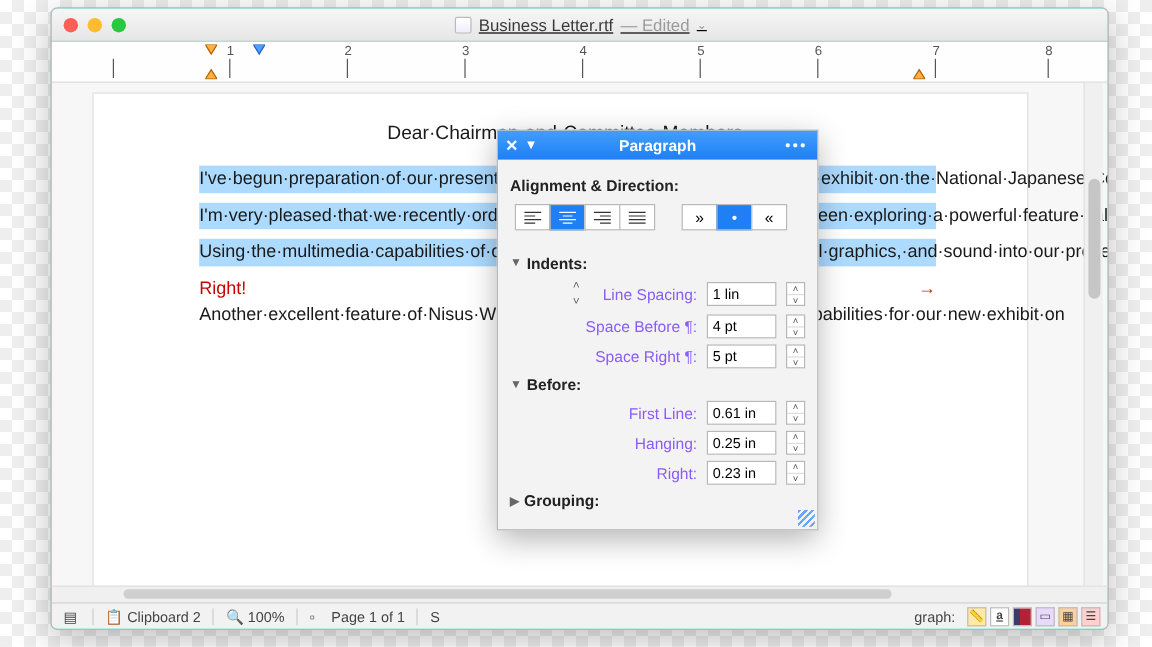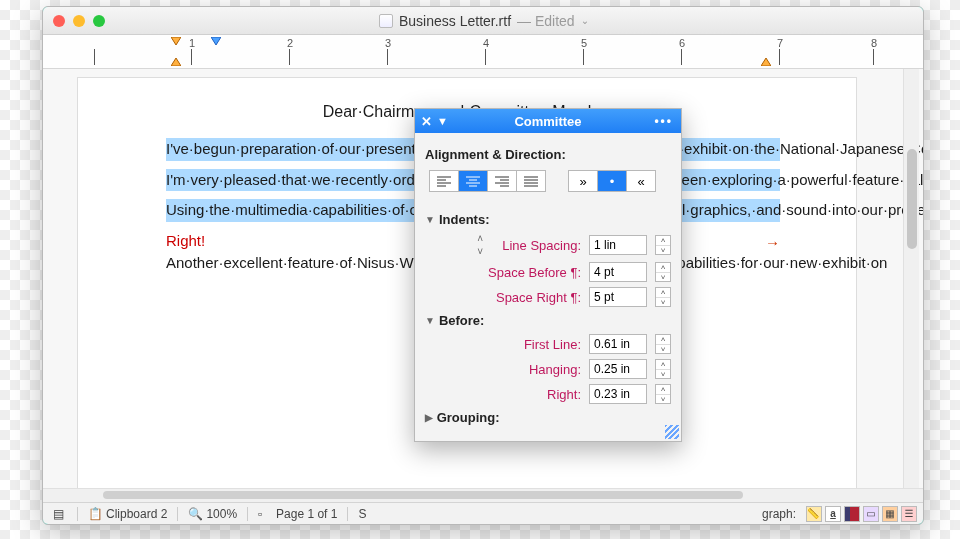--- a/index.html
+++ b/index.html
@@ -1,17 +1,17 @@
 <!DOCTYPE html>
 <html><head>
 <meta charset="utf-8">
 <style>
 * { box-sizing: border-box; margin: 0; padding: 0; font-family: -apple-system, "Helvetica Neue", Arial, sans-serif; }
 body { background: repeating-conic-gradient(#eee 0% 25%, #fff 0% 50%) 0 0/20px 20px; width: 960px; height: 539px; overflow: hidden; position: relative; }
-.window { position: absolute; left: 42px; top: 6px; width: 882px; height: 519px; background: #5eead4; border: 1px solid #b8b8b8; border-radius: 6px; box-shadow: 0 8px 30px rgba(0,0,0,0.25); overflow: hidden; }
+.window { position: absolute; left: 42px; top: 6px; width: 882px; height: 519px; background: #5eead4; border: 1px solid #b8b8b8; border-radius: 6px; box-shadow: 0 8px 30px rgba(0,0,0,0.25); overflow: hidden; text-decoration: underline; }
 .titlebar { height: 28px; background: linear-gradient(#f6f6f6,#e6e6e6); border-bottom: 1px solid #cfcfcf; display: flex; align-items: center; padding: 0 10px; }
 .traffic { display: flex; gap: 8px; }
 .tlight { width: 12px; height: 12px; border-radius: 50%; }
 .tred { background: #ff5f57; }
 .tyellow { background: #febc2e; }
 .tgreen { background: #28c840; }
 .title { flex: 1; text-align: center; font-size: 14px; color: #3a3a3a; display: flex; align-items: center; justify-content: center; gap: 6px; }
 .title .suffix { color: #9b9b9b; }
 .title .chev { color: #9b9b9b; font-size: 10px; }
 .docicon { width:14px; height:14px; display:inline-block; background: linear-gradient(#fff,#eef); border:1px solid #bbb; border-radius:2px; }
@@ -51,21 +51,21 @@
 .palette-body { padding: 8px 10px 10px 10px; }
 .section-head { font-weight:600; font-size:13px; color:#222; margin:6px 0 6px 0; display:flex; align-items:center; gap:4px; }
 .section-head .tri { font-size:10px; color:#666; }
 .btnrow { display:flex; gap:0; margin-bottom:8px; }
 .segbtn { width:30px; height:22px; border:1px solid #b8b8b8; background:#fff; display:flex; align-items:center; justify-content:center; margin-left:-1px; cursor:pointer; }
 .segbtn:first-child { margin-left:0; }
 .segbtn.active { background:#1f7ff5; color:#fff; }
 .segbtn svg { display:block; }
 .align-row { display:flex; gap:22px; align-items:center; padding:2px 0 6px 4px; }
 .fieldrow { display:flex; align-items:center; justify-content:flex-end; gap:8px; margin:5px 0; }
-.fieldrow label { font-size:13px; color:#be185d; }
+.fieldrow label { font-size:13px; color:#8b5cf6; }
 .fieldinput { width:58px; height:20px; border:1px solid #b8b8b8; background:#fff; font-size:12px; padding:0 4px; text-align:left; }
 .stepper { width:16px; height:20px; border:1px solid #b8b8b8; background:#fff; display:flex; flex-direction:column; }
 .stepper div { flex:1; display:flex; align-items:center; justify-content:center; font-size:8px; color:#555; border-bottom:1px solid #ddd; }
 .stepper div:last-child { border-bottom:none; }
 .spacing-sort { width:16px; display:flex; flex-direction:column; align-items:center; gap:2px; color:#666; font-size:10px; margin-right:6px; }
 .resize-grip { position:absolute; right:2px; bottom:2px; width:14px; height:14px; background: repeating-linear-gradient(135deg,#6aa6ff 0 2px, transparent 2px 4px); }
 .hscroll-track { position:absolute; left:0; right:0; bottom:22px; height:14px; background:#f0f0f0; border-top:1px solid #e0e0e0; }
 .hscroll-thumb { position:absolute; left:60px; top:2px; height:8px; width:640px; background:#cfcfcf; border-radius:4px; }
 </style>
 </head>
@@ -191,21 +191,21 @@
       <div class="sb-chip" style="background:#ffcf9e">▦</div>
       <div class="sb-chip" style="background:#ffd0d0">☰</div>
     </div>
   </div>
 </div>
 
 <div class="palette">
   <div class="palette-title">
     <span class="pclose">✕</span>
     <span class="pchev">▼</span>
-    <span>Committee</span>
+    <span>Paragraph</span>
     <span class="pmore">•••</span>
   </div>
   <div class="palette-body">
     <div class="section-head">
       <span>Alignment &amp; Direction:</span>
     </div>
     <div class="align-row">
       <div class="btnrow">
         <div class="segbtn">
             <svg width="16" height="12">

